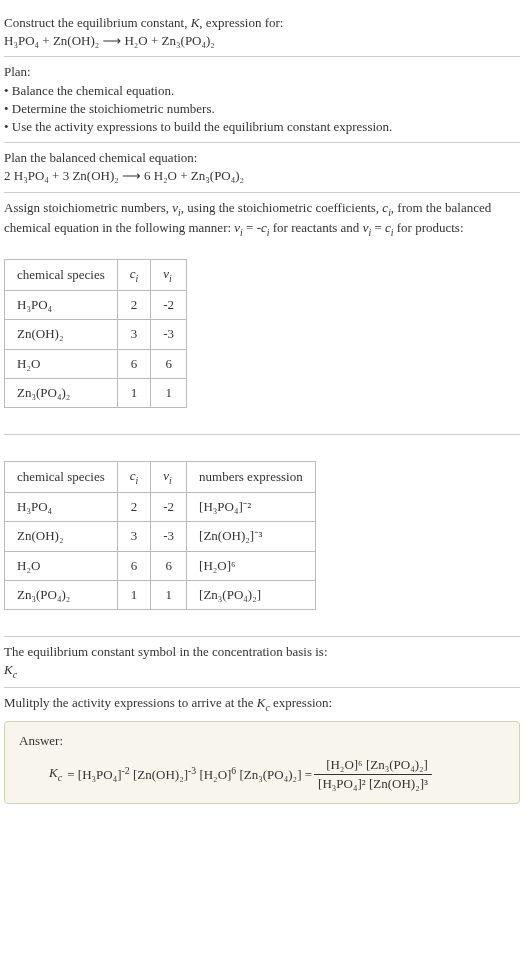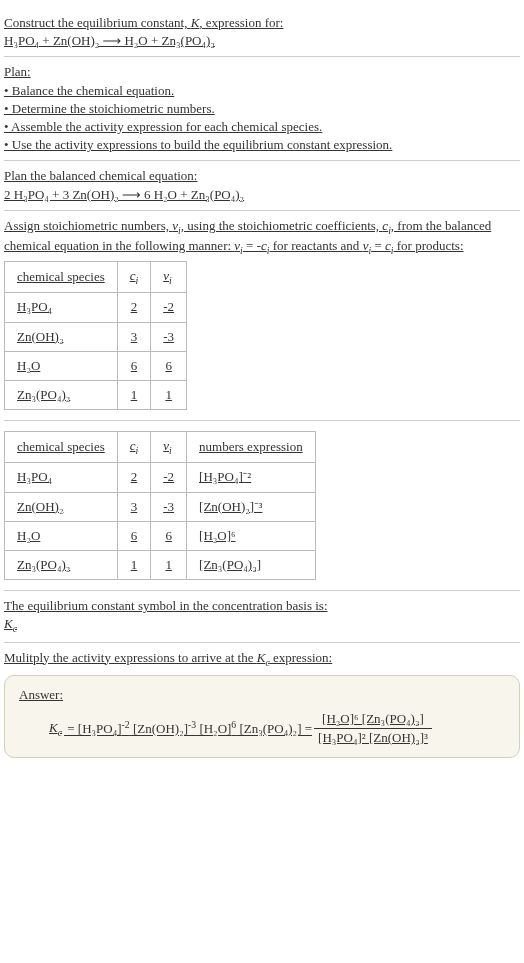--- a/index.html
+++ b/index.html
@@ -5,66 +5,65 @@
 * { margin: 0; padding: 0; box-sizing: border-box; }
 body {
   font-family: Georgia, 'Times New Roman', serif;
   font-size: 13px;
   color: #333;
   background: #fff;
   width: 524px;
   padding: 8px 4px;
   line-height: 1.4;
 }
-.section { border-bottom: 1px solid #ccc; padding: 6px 0; text-decoration: underline; }
+.section { border-bottom: 1px solid #ccc; padding: 6px 0; }
 .section:last-child { border-bottom: none; }
-table { border-collapse: collapse; margin: 4px 0; }
+table { border-collapse: collapse; margin: 20px 0; }
 th, td {
   border: 1px solid #bbb;
   padding: 5px 12px;
   font-weight: normal;
   text-align: left;
   font-size: 13px;
 }
 th { background: #fff; }
 td.num { text-align: center; }
 .answer-box {
   background: #f7f5ec;
   border: 1px solid #d5d0b8;
-  border-radius: 10px;
+  border-radius: 4px;
   padding: 10px 14px;
   margin-top: 6px;
 }
 .sub { font-size: 0.75em; vertical-align: sub; }
 .sup { font-size: 0.75em; vertical-align: super; }
 .frac {
   display: inline-block;
   vertical-align: middle;
   text-align: center;
 }
-.frac .num { display: block; border-bottom: 1px solid #333; padding: 0 4px; }
+.frac .num { display: block; border-bottom: 1px solid #333; padding: 0 4px; text-align: right; }
 .frac .den { display: block; padding: 0 4px; }
 .italic { font-style: italic; }
 .eq-row { display:flex; align-items:center; gap:2px; }
 </style>
 </head>
 <body>
 
 <div class="section">
   <div>
     Construct the equilibrium constant, <span class="italic">K</span>, expression for:
   </div>
   <div>H₃PO₄ + Zn(OH)₂  ⟶  H₂O + Zn₃(PO₄)₂</div>
 </div>
 
 <div class="section">
   <div>Plan:</div>
   <div>• Balance the chemical equation.</div>
   <div>• Determine the stoichiometric numbers.</div>
-  <div>• Assemble the activity expression for each chemical species.</div>
   <div>• Use the activity expressions to build the equilibrium constant expression.</div>
 </div>
 
 <div class="section">
   <div>Plan the balanced chemical equation:</div>
   <div>2 H₃PO₄ + 3 Zn(OH)₂  ⟶  6 H₂O + Zn₃(PO₄)₂</div>
 </div>
 
 <div class="section">
   <div>

